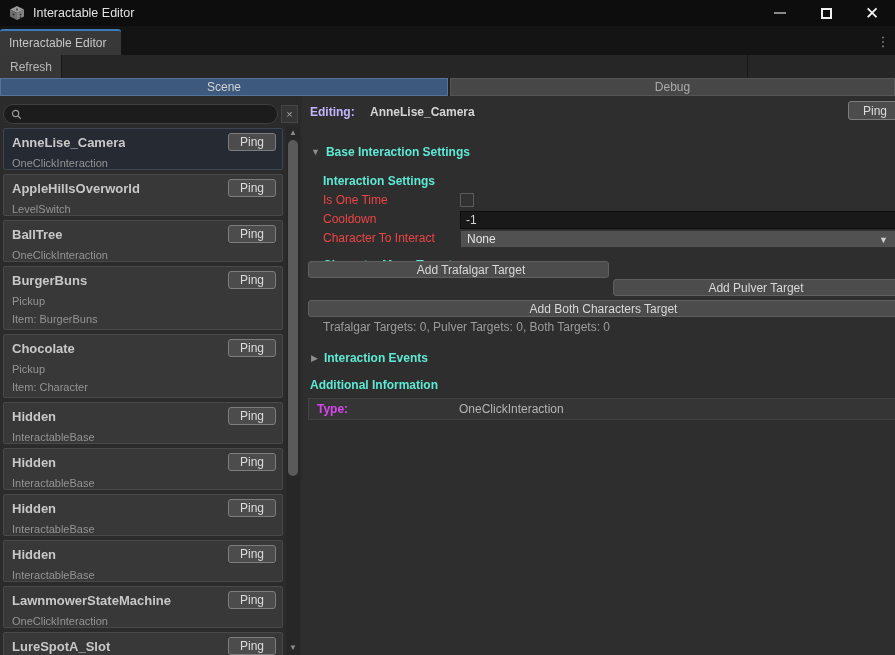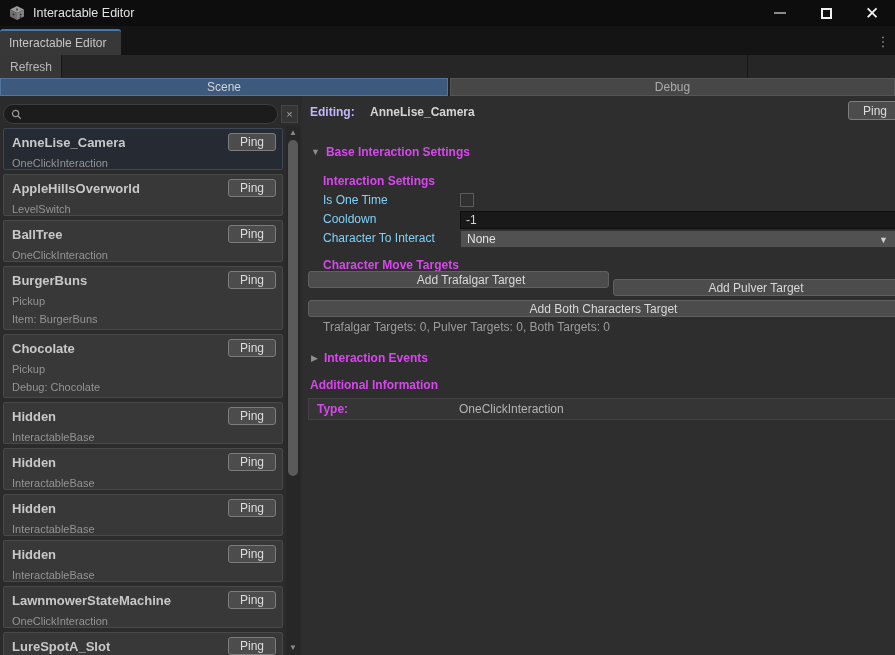--- a/index.html
+++ b/index.html
@@ -73,43 +73,43 @@
                  display:flex; align-items:center; justify-content:center; }
   .scroll-up{ top:0; }
   .scroll-down{ bottom:2px; }
   .scroll-thumb{ position:absolute; left:2px; top:14px; width:10px; height:336px; background:#5a5a5a;
                  border-radius:5px; }
 
   
   .right-panel{ position:absolute; left:302px; top:96px; width:593px; height:559px; background:#2e2e2e; overflow:hidden; }
   .abs{ position:absolute; }
   .bold{ font-weight:bold; }
-  .lbl{ color:#7dd3fc;text-align:center; }
-  .hdr{ font-weight:bold; color:#d946ef; }
+  .lbl{ color:#ef4444;text-align:center; }
+  .hdr{ font-weight:bold; color:#5eead4; }
   .tri{ color:#8e8e8e; font-size:9px; }
 
   .editing-label{ left:8px; top:9px; color:#c4b5fd; }
   .editing-value{ left:68px; top:9px; color:#d4d4d4; }
   .editor-ping{ left:546px; top:5px; width:54px; height:19px; }
 
   .foldout-base{ left:9px; top:49px; display:flex; align-items:center; gap:6px; }
   .hdr-interaction{ left:21px; top:78px; }
   .row-label{ height:18px; display:flex; align-items:center; }
   .lab-onetime{ left:21px; top:95px; }
   .lab-cooldown{ left:21px; top:114px; }
   .lab-character{ left:21px; top:133px; }
   .checkbox{ left:158px; top:97px; width:14px; height:14px; background:#313131; border:1px solid #5b5b5b; }
   .cooldown-field{ left:158px; top:115px; right:-2px; height:18px; background:#191919;
                    border:1px solid #0d0d0d; color:#d6d6d6; display:flex; align-items:center; padding-left:5px; }
   .dropdown{ left:158px; top:134px; right:-2px; height:18px; background:#515151; border:1px solid #303030;
              color:#e2e2e2; display:flex; align-items:center; padding-left:6px; }
   .dd-arrow{ position:absolute; right:8px; top:4px; color:#cfcfcf; font-size:9px; }
 
   .hdr-move{ left:21px; top:162px; }
-  .btn-trafalgar{ left:6px; top:175px; width:301px; height:17px;padding-left:25px; }
+  .btn-trafalgar{ left:6px; top:165px; width:301px; height:17px;padding-left:25px; }
   .btn-pulver{ left:311px; top:183px; right:-4px; height:17px; }
   .btn-both{ left:6px; top:204px; right:-4px; height:17px; }
   .add-btn{ position:absolute; background:#4c4c4c; border:1px solid #606060; border-radius:3px;
             color:#d8d8d8; display:flex; align-items:center; justify-content:center; }
   .targets-summary{ left:21px; top:224px; color:#9c9c9c; }
   .foldout-events{ left:9px; top:255px; display:flex; align-items:center; gap:6px; }
   .hdr-additional{ left:8px; top:282px; }
   .type-row{ left:6px; top:302px; right:-2px; height:22px; background:#353535; border:1px solid #424242;
              display:flex; align-items:center; }
   .type-label{ color:#d946ef; padding-left:8px; width:150px;font-weight:bold; }
@@ -202,21 +202,21 @@
           </div>
           <div class="item-sub">Pickup</div>
           <div class="item-sub">Item: BurgerBuns</div>
         </div>
         <div class="list-item three">
           <div class="item-head">
             <div class="item-title">Chocolate</div>
             <button class="btn ping">Ping</button>
           </div>
           <div class="item-sub">Pickup</div>
-          <div class="item-sub">Debug: Chocolate</div>
+          <div class="item-sub">Item: Character</div>
         </div>
         <div class="list-item">
           <div class="item-head">
             <div class="item-title">Hidden</div>
             <button class="btn ping">Ping</button>
           </div>
           <div class="item-sub">InteractableBase</div>
         </div>
         <div class="list-item">
           <div class="item-head">

